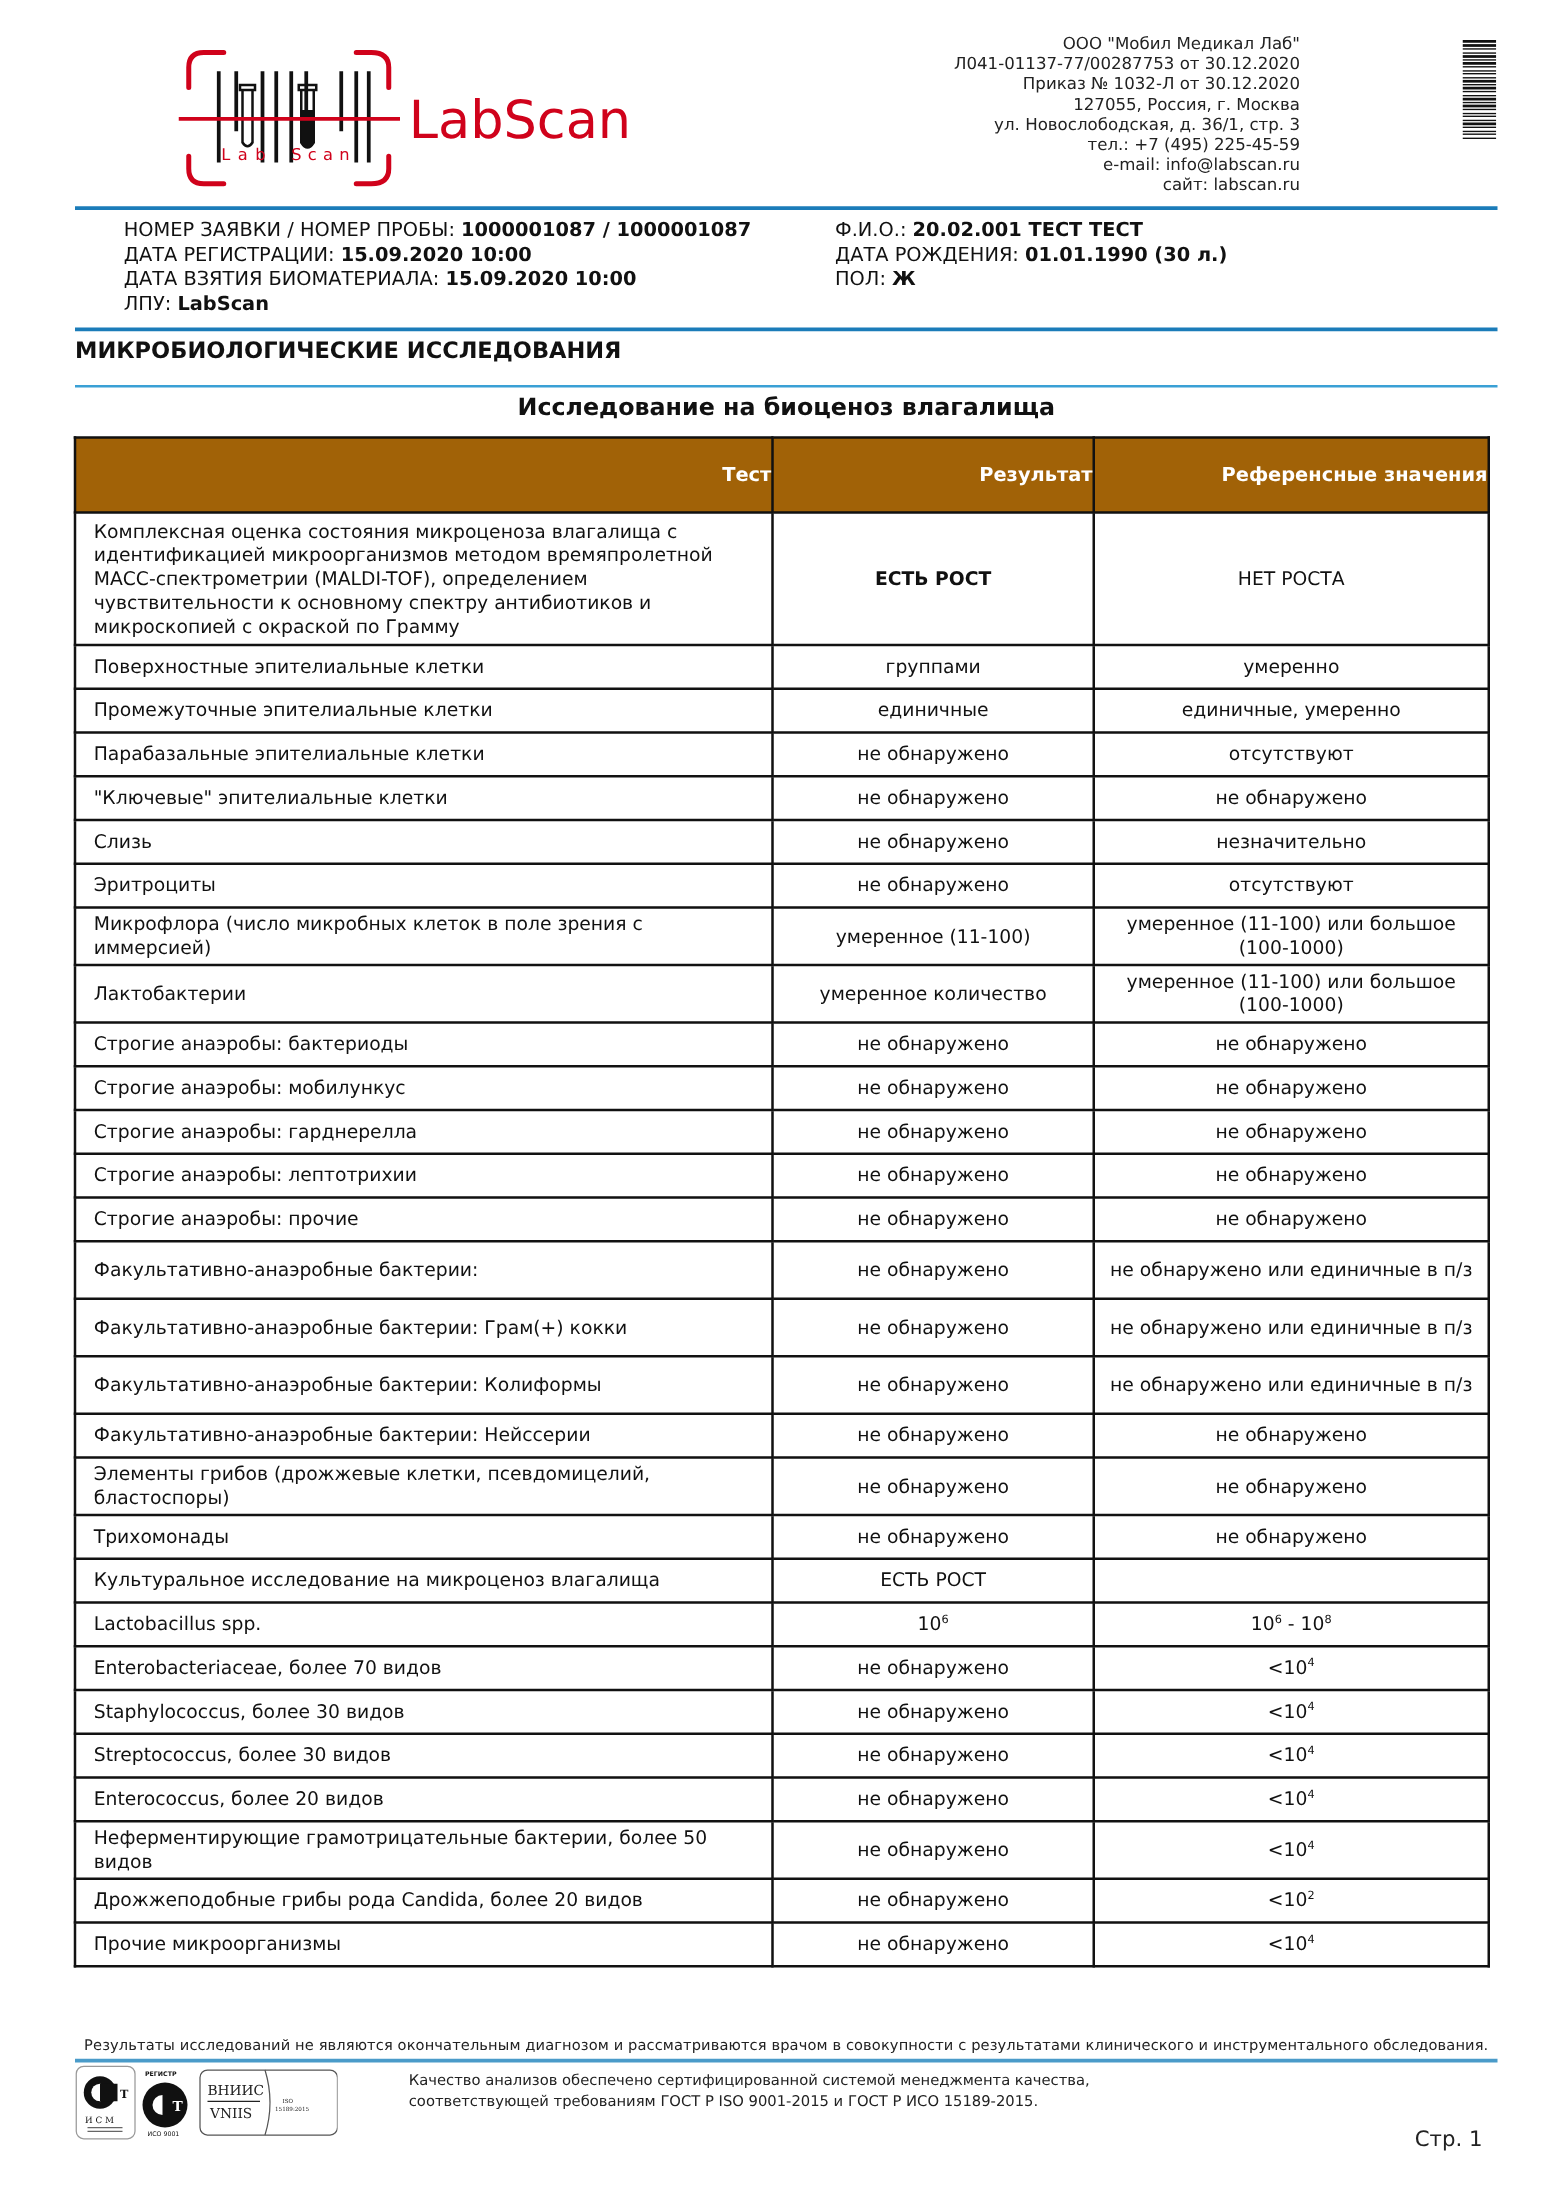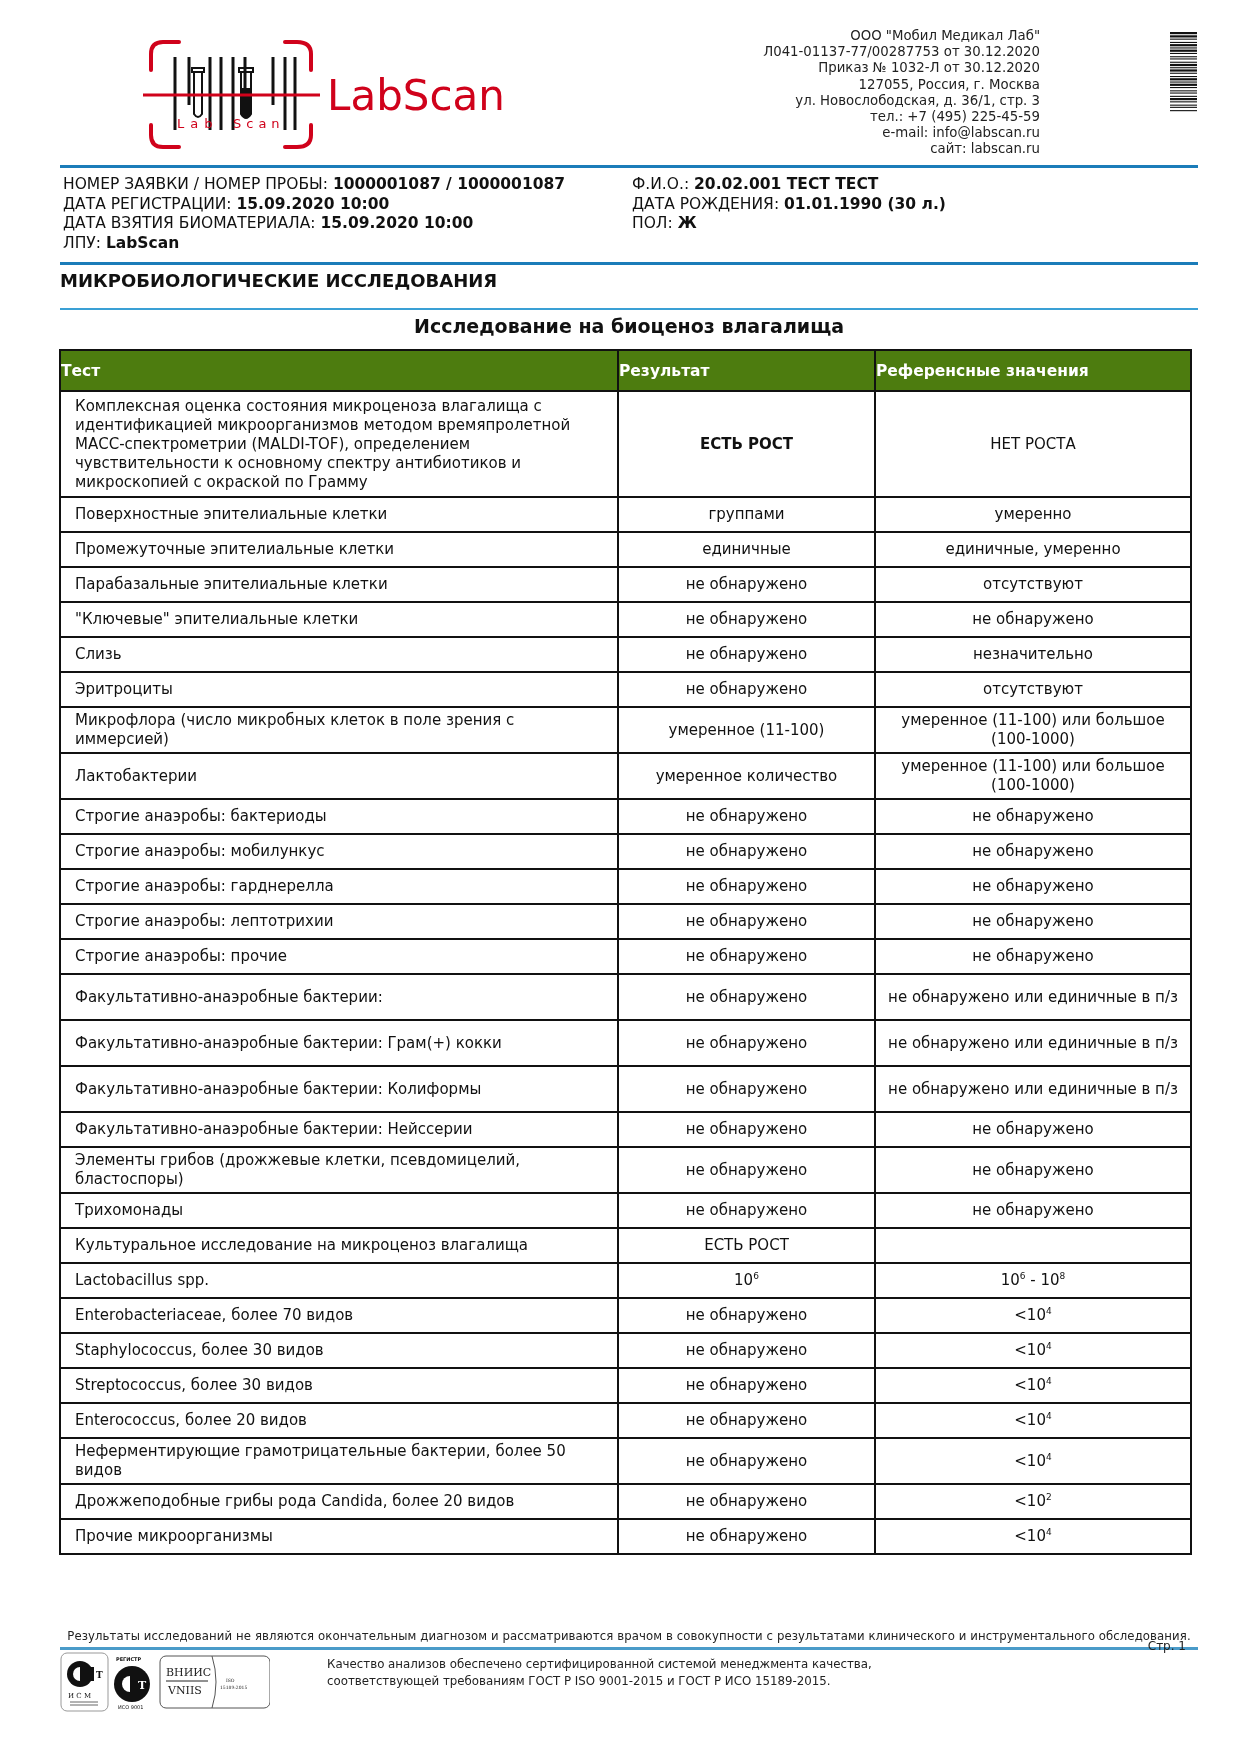--- a/index.html
+++ b/index.html
@@ -5,50 +5,50 @@
   * { box-sizing: border-box; margin: 0; padding: 0; }
   html, body { width: 1241px; height: 1755px; background: #ffffff; }
   body { font-family: "DejaVu Sans", "Liberation Sans", sans-serif; color: #111; position: relative; overflow: hidden; }
 
   
   .logo { position: absolute; left: 135px; top: 30px; width: 370px; height: 120px; }
   .org { position: absolute; right: 201px; top: 28px; text-align: right; font-size: 13.3px; line-height: 16.2px; color: #222; }
   .barcode { position: absolute; left: 1170px; top: 32px; width: 27px; height: 122px; }
   .hr-top { position: absolute; left: 60px; top: 165px; width: 1138px; height: 3px; background: #1b7cb9; }
 
-  .patient { position: absolute; top: 175px; font-size: 15.5px; line-height: 19.5px; color: #111; }
+  .patient { position: absolute; top: 175px; font-size: 15.5px; line-height: 19.5px; color: #111; margin-left: 36px; }
   .patient.left { left: 63px; }
   .patient.right { left: 632px; }
   .patient b { font-weight: bold; }
   .hr-mid { position: absolute; left: 60px; top: 262px; width: 1138px; height: 3px; background: #1b7cb9; }
 
   .section-title { position: absolute; left: 60px; width: 1138px; font-weight: bold; font-size: 18px; top: 270px; }
   .hr-sub { position: absolute; left: 60px; top: 308px; width: 1138px; height: 2px; background: #3aa0d5; }
   .subsection-title { position: absolute; left: 60px; width: 1138px; text-align: center; font-weight: bold; font-size: 19px; top: 315px; }
 
   
   table.results { position: absolute; left: 59px; top: 349px; width: 1133px; border-collapse: collapse; font-size: 15px; }
   table.results th, table.results td { border: 2px solid #111; }
-  table.results th { background: #4d7c0f; color: #fff; font-weight: bold; font-size: 15.5px; height: 41px; text-align: left; }
+  table.results th { background: #a16207; color: #fff; font-weight: bold; font-size: 15.5px; height: 60px; text-align: right; }
   table.results td { padding: 1px 14px 1px 14px; line-height: 19px; vertical-align: middle; }
   table.results td.test { text-align: left; width: 558px; }
   table.results td.res { text-align: center; width: 257px; padding: 1px 6px; }
   table.results td.ref { text-align: center; padding: 1px 6px; }
   table.results tr.r1 td { height: 35px; }
   table.results tr.r2 td { height: 46px; }
   table.results tr.big td { height: 106px; }
   .bold { font-weight: bold; }
   sup { font-size: 9px; vertical-align: 6px; line-height: 0; }
 
   
   .disclaimer { position: absolute; left: 60px; width: 1138px; top: 1629px; text-align: center; font-size: 11.7px; color: #222; letter-spacing: 0.1px; }
   .hr-foot { position: absolute; left: 60px; top: 1647px; width: 1138px; height: 3px; background: #4a9bc9; }
   .certs { position: absolute; left: 60px; top: 1652px; width: 210px; height: 60px; }
   .quality { position: absolute; left: 293px; top: 1656px; font-size: 11.8px; line-height: 17px; color: #222; margin-left: 34px; }
-  .page-num { position: absolute; right: 55px; top: 1639px; font-size: 12px; color: #222; }
+  .page-num { position: absolute; right: 55px; top: 1702px; font-size: 17px; color: #222; }
 </style>
 </head>
 <body>
 
 <svg class="logo" viewBox="0 0 370 120">
 
   <g fill="none" stroke="#d0021b" stroke-width="4" stroke-linecap="round">
     <path d="M 16 40 L 16 24 Q 16 12 28 12 L 44 12"></path>
     <path d="M 150 12 L 162 12 Q 176 12 176 24 L 176 40"></path>
     <path d="M 16 95 L 16 105 Q 16 117 28 117 L 44 117"></path>

